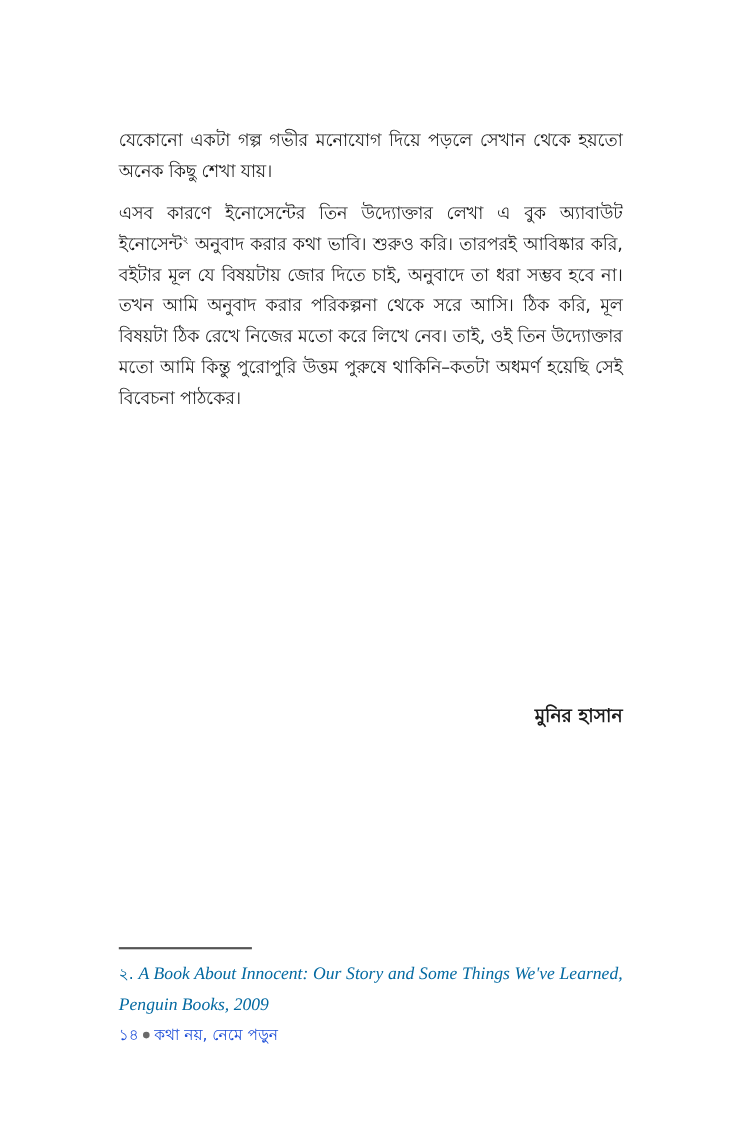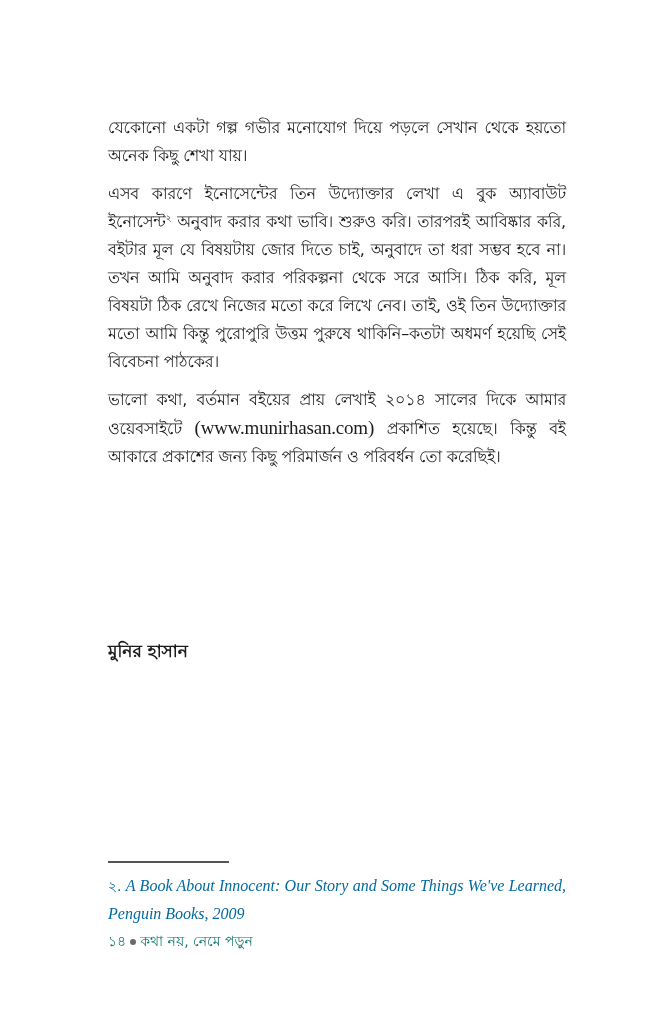--- a/index.html
+++ b/index.html
@@ -40,20 +40,21 @@
   }
   .pi {
     font-family: "Liberation Serif", serif;
     font-size: 18px;
   }
   .signature {
     position: absolute;
     left: 108px;
     top: 638px;
     width: 458px;
+    text-align: right;
   }
   .sig-name {
     font-size: 17px;
     font-weight: bold;
     line-height: 26px;
     margin: 0;
   }
   .sig-place {
     font-size: 16px;
     line-height: 26px;
@@ -85,21 +86,21 @@
     font-family: "DejaVu Sans", sans-serif;
     font-style: normal;
     font-size: 14px;
   }
   .page-footer {
     position: absolute;
     left: 108px;
     top: 930px;
     font-size: 14px;
     line-height: 22px;
-    color: #0f766e;
+    color: #1d4ed8;
     margin: 0;
   }
   .bullet {
     display: inline-block;
     width: 6px;
     height: 6px;
     border-radius: 50%;
     background: #6a6a6a;
     vertical-align: middle;
     margin: 0 4px;
@@ -108,23 +109,20 @@
 </head>
 <body>
 
 <div class="page">
   <p class="para">
     <span>যেকোনো একটা গল্প গভীর মনোযোগ দিয়ে পড়লে সেখান থেকে হয়তো অনেক কিছু শেখা যায়।</span>
   </p>
   <p class="para">
     <span>এসব কারণে ইনোসেন্টের তিন উদ্যোক্তার লেখা এ বুক অ্যাবাউট ইনোসেন্ট</span><sup>২</sup><span> অনুবাদ করার কথা ভাবি। শুরুও করি। তারপরই আবিষ্কার করি, বইটার মূল যে বিষয়টায় জোর দিতে চাই, অনুবাদে তা ধরা সম্ভব হবে না। তখন আমি অনুবাদ করার পরিকল্পনা থেকে সরে আসি। ঠিক করি, মূল বিষয়টা ঠিক রেখে নিজের মতো করে লিখে নেব। তাই, ওই তিন উদ্যোক্তার মতো আমি কিন্তু পুরোপুরি উত্তম পুরুষে থাকিনি–কতটা অধমর্ণ হয়েছি সেই বিবেচনা পাঠকের।</span>
   </p>
-  <p class="para">
-    <span>ভালো কথা, বর্তমান বইয়ের প্রায় লেখাই ২০১৪ সালের দিকে আমার ওয়েবসাইটে </span><span class="url">(www.munirhasan.com)</span><span> প্রকাশিত হয়েছে। কিন্তু বই আকারে প্রকাশের জন্য কিছু পরিমার্জন ও পরিবর্ধন তো করেছিই।</span>
-  </p>
 </div>
 
 <div class="signature">
   <p class="sig-name">মুনির হাসান</p>
 </div>
 
 <div class="footnote-rule"></div>
 
 <p class="footnote">
   <span class="fn-num">২.</span><span> A Book About Innocent: Our Story and Some Things We've Learned, Penguin Books, 2009</span>

